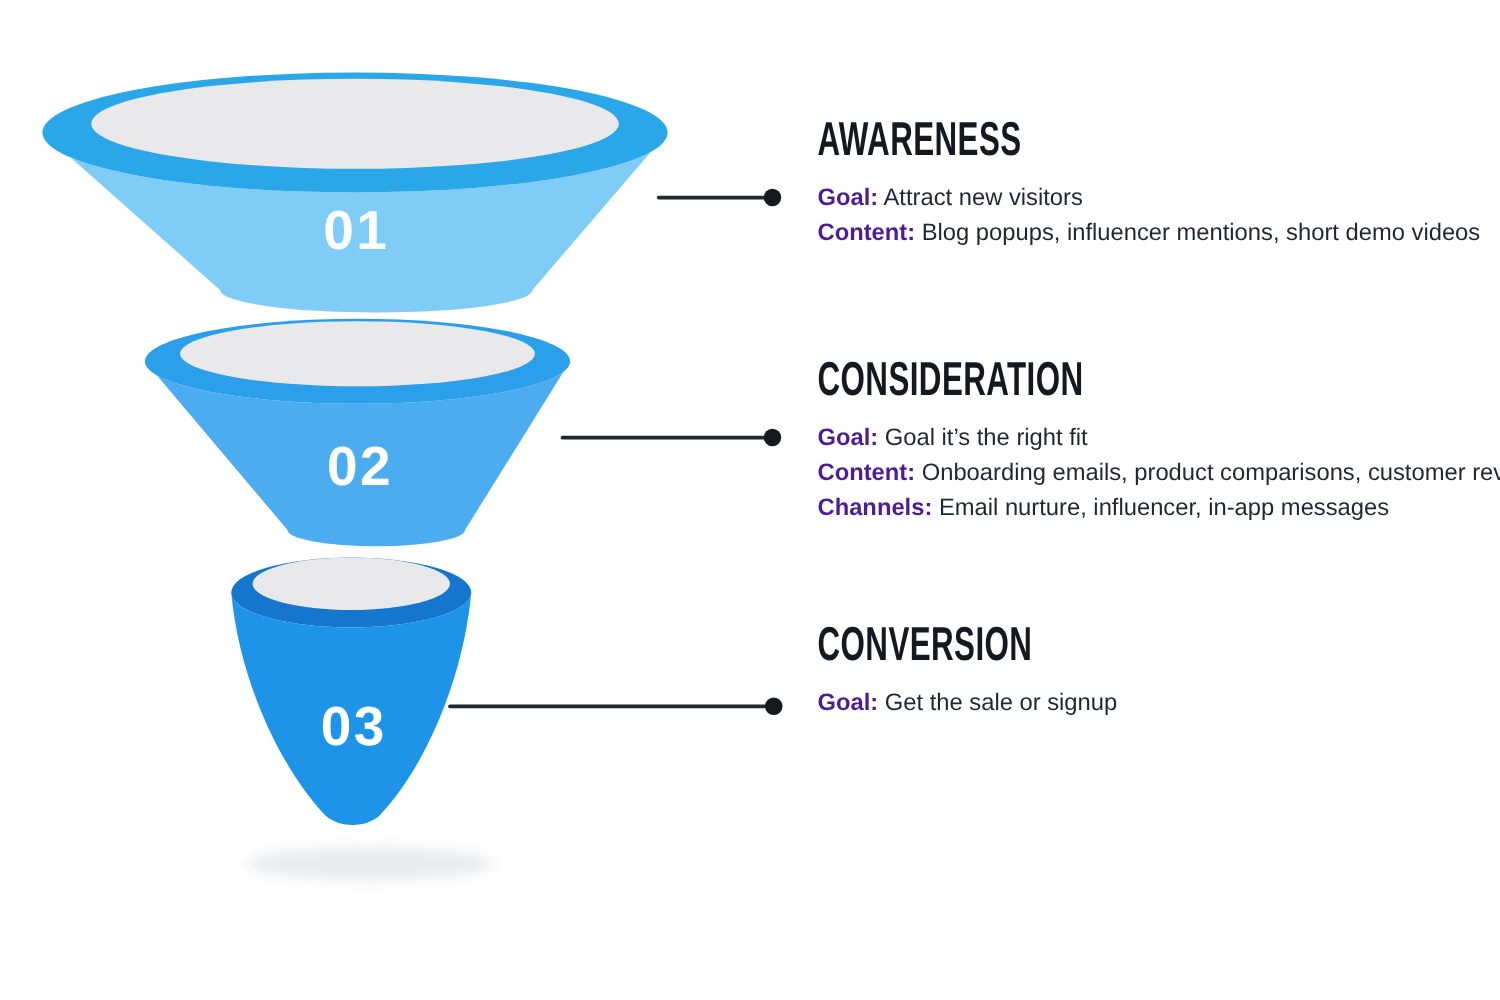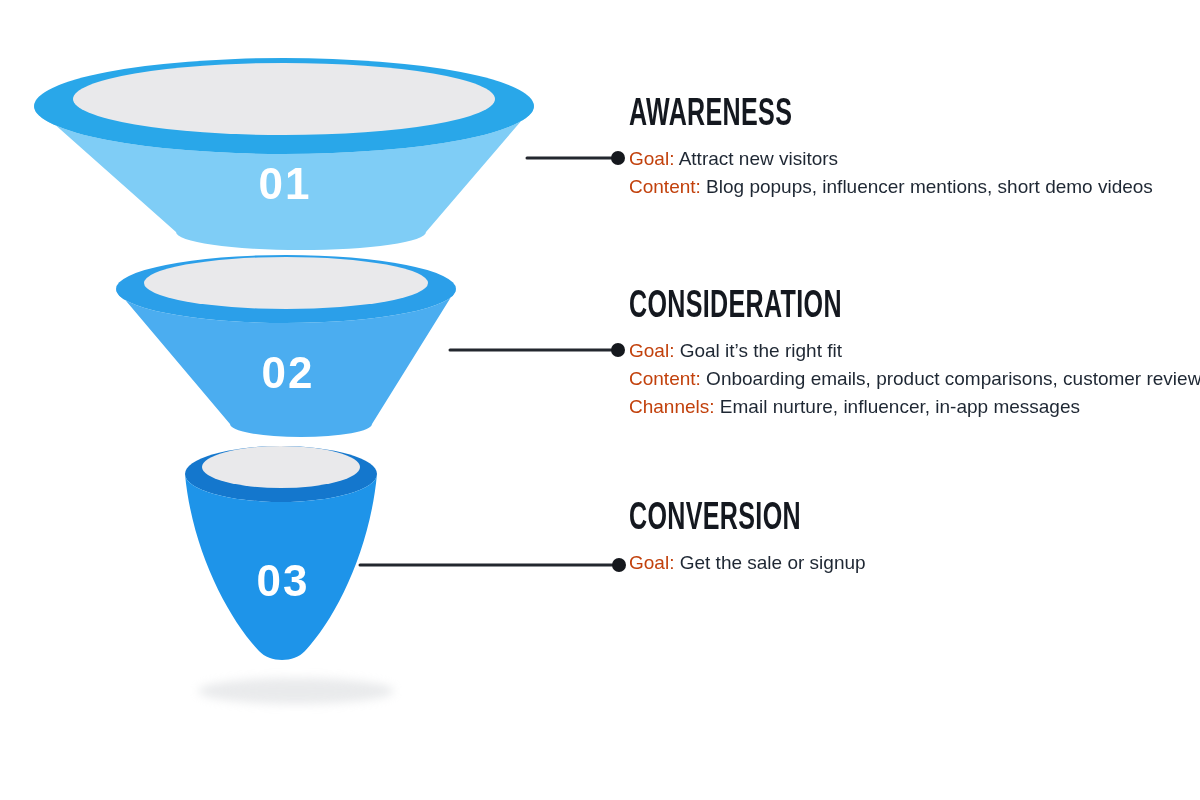--- a/index.html
+++ b/index.html
@@ -17,21 +17,21 @@
   }
   .funnel-svg {
     position: absolute;
     left: 0;
     top: 0;
     width: 1200px;
     height: 800px;
   }
   .section-block {
     position: absolute;
-    left: 629px;
+    left: 654px;
     width: 540px;
   }
   .section-title {
     font-size: 38px;
     font-weight: 800;
     color: #14181f;
     letter-spacing: 0.5px;
     transform: scaleX(0.66);
     transform-origin: left bottom;
     white-space: nowrap;
@@ -39,22 +39,22 @@
     margin: 0 0 14px 0;
   }
   .section-row {
     font-size: 19px;
     line-height: 28px;
     color: #1e2733;
     font-weight: 500;
     white-space: nowrap;
   }
   .row-label {
-    color: #c2410c;
-    font-weight: 400;
+    color: #4c1d95;
+    font-weight: 700;
     text-align: center;
   }
   .stage-number {
     font-family: "Liberation Sans", sans-serif;
     font-weight: bold;
     font-size: 44px;
     fill: #ffffff;
     letter-spacing: 2px;
   }
 </style>

